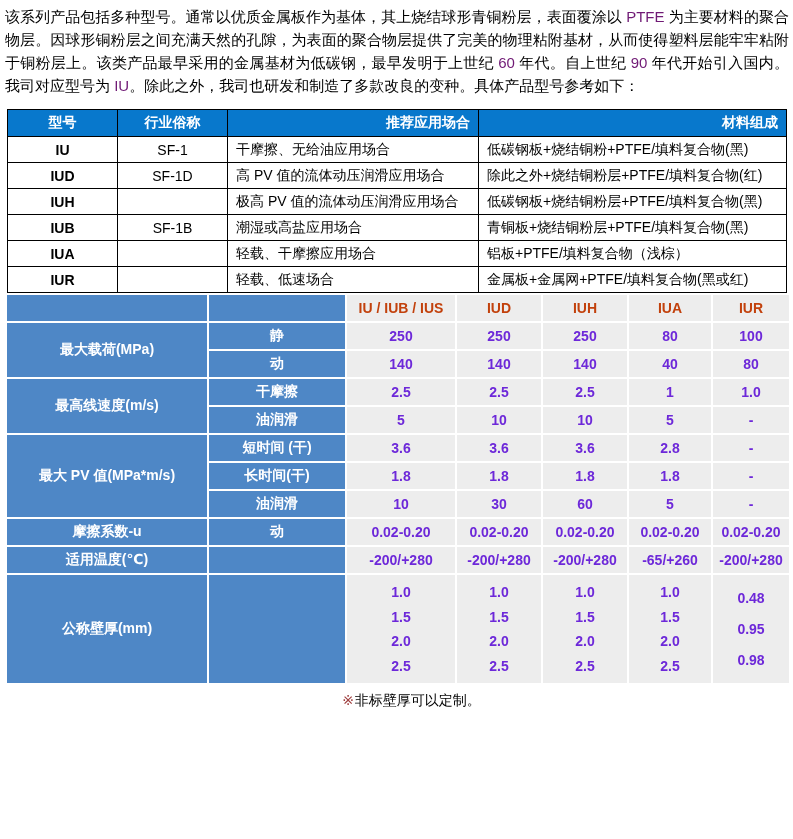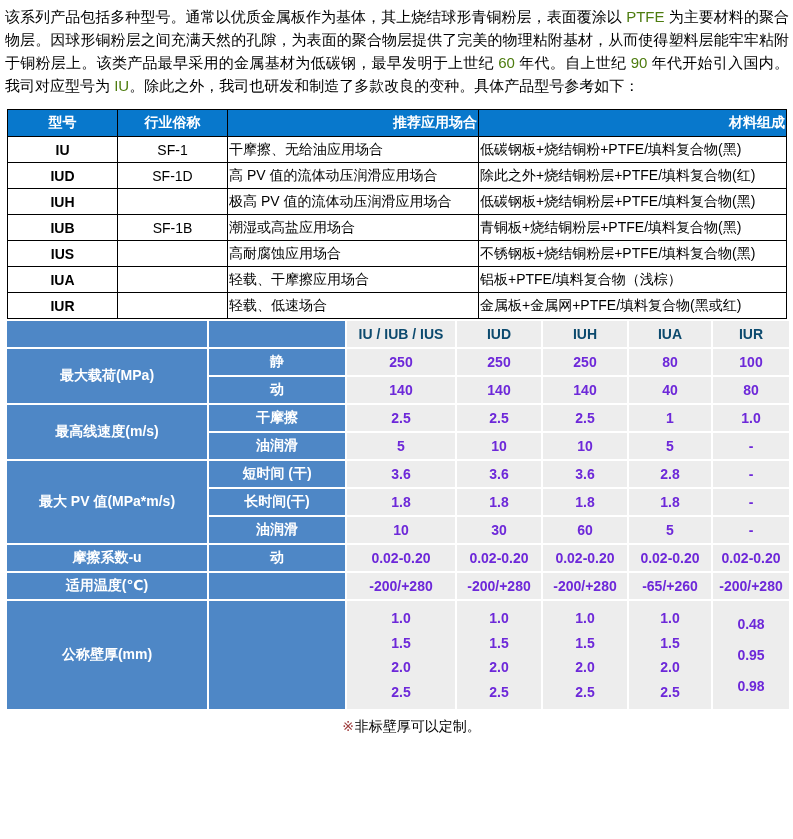--- a/index.html
+++ b/index.html
@@ -12,33 +12,33 @@
   .page { width: 793px; }
 
   
   #intro {
     margin: 5px 4px 12px 5px;
     font-size: 15px;
     line-height: 23px;
     text-align: justify;
     color: #000000;
   }
-  #intro .accent { color: #4d7c0f; }
+  #intro .accent { color: #701a75; }
 
   
   #models-table {
     margin-left: 7px;
     width: 779px;
     border-collapse: collapse;
     table-layout: fixed;
     font-size: 14px;
   }
   #models-table th, #models-table td {
     border: 1px solid #000000;
-    padding: 0 1px;
+    padding: 0 8px;
     height: 26px;
     vertical-align: middle;
     overflow: hidden;
     white-space: nowrap;
   }
   #models-table th {
     background: #0878cc;
     color: #ffffff;
     font-weight: bold;
     height: 27px;
@@ -74,21 +74,21 @@
     overflow: hidden;
   }
   #perf-table th.b, #perf-table td.cat, #perf-table td.sub {
     background: #4e87c6;
     color: #ffffff;
     font-weight: bold;
     height: 26px;
   }
   #perf-table th.g {
     background: #ededed;
-    color: #0c4a6e;
+    color: #c2410c;
     font-weight: bold;
     height: 16px;
   }
   #perf-table td.val {
     background: #ededed;
     color: #6d28d9;
     font-weight: 600;
     height: 26px;
   }
   #perf-table td.val .stack {
@@ -146,26 +146,20 @@
           <td class="model">IUH</td>
           <td class="alias"></td>
           <td class="app">极高 PV 值的流体动压润滑应用场合</td>
           <td class="mat">低碳钢板+烧结铜粉层+PTFE/填料复合物(黑)</td>
         </tr>
         <tr>
           <td class="model">IUB</td>
           <td class="alias">SF-1B</td>
           <td class="app">潮湿或高盐应用场合</td>
           <td class="mat">青铜板+烧结铜粉层+PTFE/填料复合物(黑)</td>
-        </tr>
-        <tr>
-          <td class="model">IUS</td>
-          <td class="alias"></td>
-          <td class="app">高耐腐蚀应用场合</td>
-          <td class="mat">不锈钢板+烧结铜粉层+PTFE/填料复合物(黑)</td>
         </tr>
         <tr>
           <td class="model">IUA</td>
           <td class="alias"></td>
           <td class="app">轻载、干摩擦应用场合</td>
           <td class="mat">铝板+PTFE/填料复合物（浅棕）</td>
         </tr>
         <tr>
           <td class="model">IUR</td>
           <td class="alias"></td>

